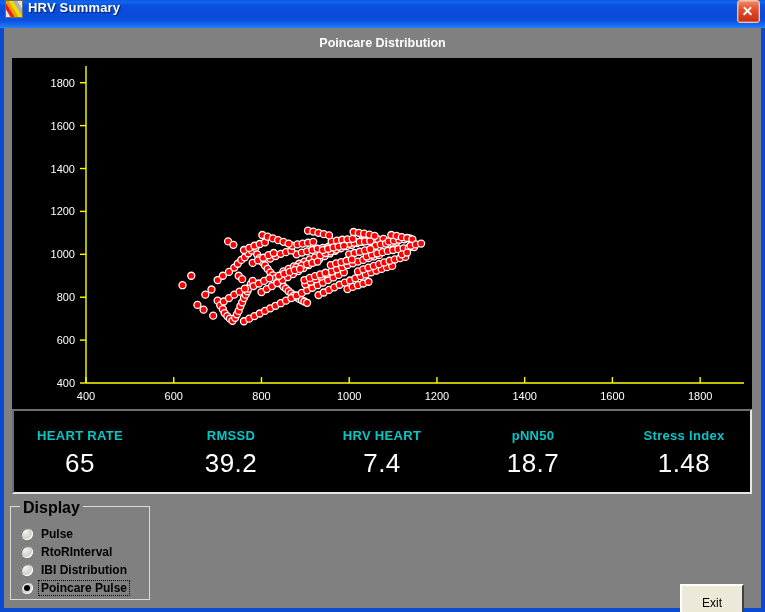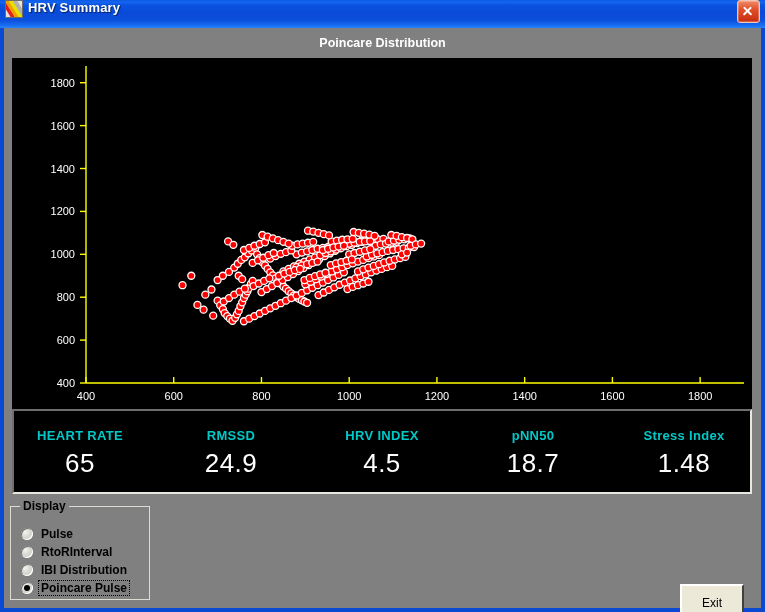--- a/index.html
+++ b/index.html
@@ -173,21 +173,21 @@
     box-sizing: border-box;
     border: 1px solid #dcdcd4;
     border-top-color: #dcdcd4;
   }
   .group-legend {
     position: absolute;
     left: 9px; top: -8px;
     background: #808080;
     padding: 0 3px;
     color: #000000;
-    font-size: 12px;
+    font-size: 16px;
     font-weight: bold;
   }
   .radio-list {
     position: absolute;
     left: 10px; top: 18px;
   }
   .radio-row {
     display: flex;
     align-items: center;
     height: 17px;
@@ -593,25 +593,25 @@
         </svg>
     </div>
 
     <div class="stats-panel">
       <div class="stat-cell">
         <div class="stat-label">HEART RATE</div>
         <div class="stat-value">65</div>
       </div>
       <div class="stat-cell">
         <div class="stat-label">RMSSD</div>
-        <div class="stat-value">24.9</div>
+        <div class="stat-value">39.2</div>
       </div>
       <div class="stat-cell">
-        <div class="stat-label">HRV INDEX</div>
-        <div class="stat-value">4.5</div>
+        <div class="stat-label">HRV HEART</div>
+        <div class="stat-value">7.4</div>
       </div>
       <div class="stat-cell">
         <div class="stat-label">pNN50</div>
         <div class="stat-value">18.7</div>
       </div>
       <div class="stat-cell">
         <div class="stat-label">Stress Index</div>
         <div class="stat-value">1.48</div>
       </div>
     </div>

